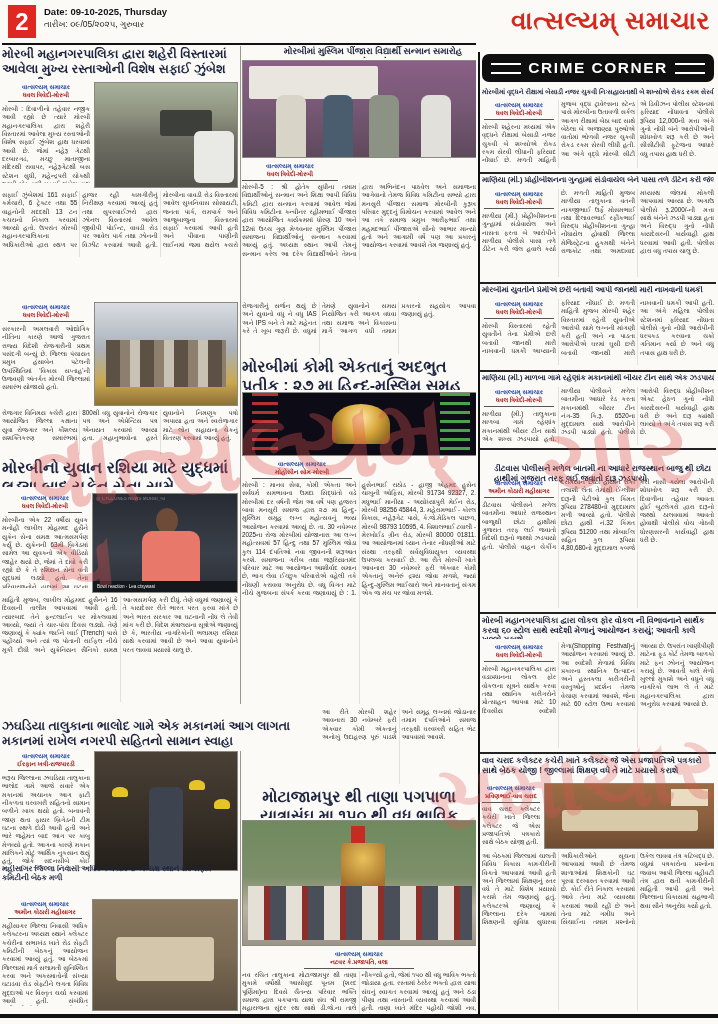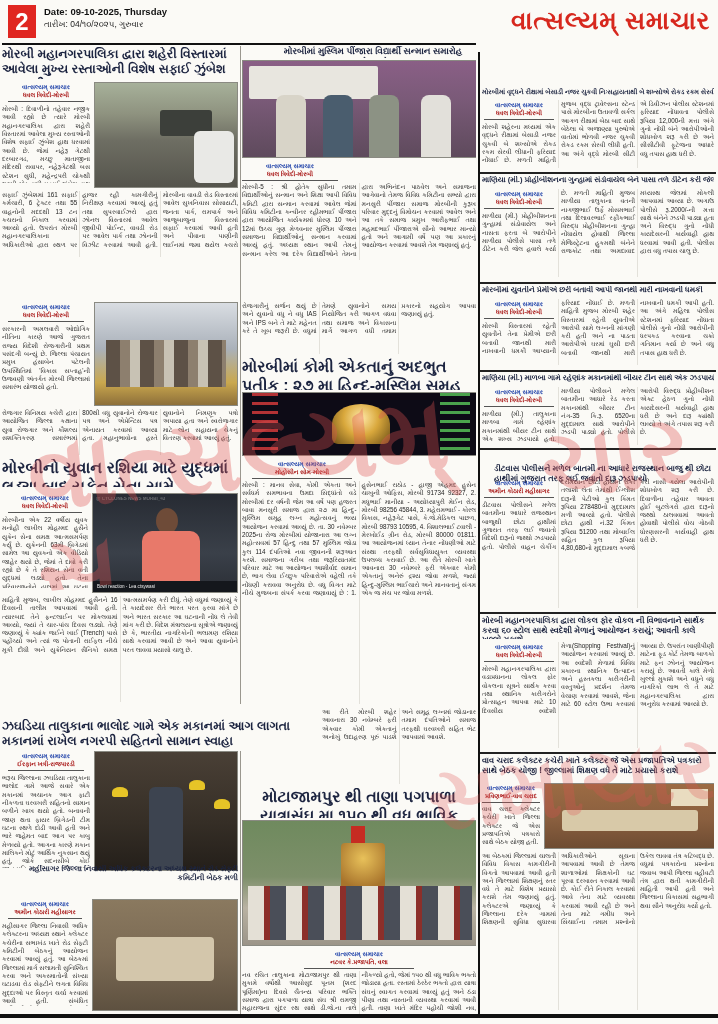--- a/index.html
+++ b/index.html
@@ -92,21 +92,21 @@
 </style>
 </head>
 <body>
 
 <div id="paper">
 
   <div id="hdr">
     <div class="pgnum">2</div>
     <div class="dts">
       <div class="d1">Date: 09-10-2025, Thursday</div>
-      <div class="d2">તારીખ: 04/૧૦/૨૦૨૫, ગુરુવાર</div>
+      <div class="d2">તારીખ: ૦૯/05/૨૦૨૫, ગુરુવાર</div>
     </div>
     <div class="masthead">વાત્સલ્યમ્ સમાચાર</div>
   </div>
   <div class="hrule" style="left:2px;top:43px;width:474px;"></div>
 
   <section class="art" style="left:2px;top:47px;width:236px;height:213px;">
     <h2 class="hd hd13" style="height:32px;margin:0 0 3px;">મોરબી મહાનગરપાલિકા દ્વારા શહેરી વિસ્તારમાં આવેલા મુખ્ય રસ્તાઓની વિશેષ સફાઈ ઝુંબેશ હાથ ધરી</h2>
     <div class="row" style="height:106px;">
       <div class="bycol">
         <div class="byl">
@@ -203,21 +203,21 @@
       </div>
       <div class="ph ph-f">
         <div class="fg"></div>
           <div class="h1"></div>
           <div class="h2"></div>
           <div class="h3"></div>
       </div>
     </div>
   </section>
 
-  <h2 class="hd hd8 art" style="left:2px;top:859px;width:236px;height:20px;text-align:right;">મહીસાગર જિલ્લા નિવાસી અધિક કલેક્ટરના અધ્યક્ષ સ્થાને રોડ સેફ્ટી કમિટીની બેઠક મળી</h2>
+  <h2 class="hd hd8 art" style="left:2px;top:859px;width:236px;height:20px;">મહીસાગર જિલ્લા નિવાસી અધિક કલેક્ટરના અધ્યક્ષ સ્થાને રોડ સેફ્ટી કમિટીની બેઠક મળી</h2>
   <section class="art" style="left:2px;top:899px;width:236px;height:114px;">
     <div class="row" style="height:112px;">
       <div class="bycol" style="flex-basis:86px;">
         <div class="byl">
           <span class="b1">વાત્સલ્યમ્ સમાચાર</span>
           <span class="b2">અમીન કોઠારી મહીસાગર</span>
         </div>
         <div class="bt" style="height:84px;">મહીસાગર જિલ્લા નિવાસી અધિક કલેક્ટરના અધ્યક્ષ સ્થાને કલેક્ટર કચેરીના સભાખંડ ખાતે રોડ સેફ્ટી કમિટીની બેઠકનું આયોજન કરવામાં આવ્યું હતું. આ બેઠકમાં જિલ્લામાં માર્ગ સલામતી સુનિશ્ચિત કરવા અને અકસ્માતોની સંખ્યા ઘટાડવા રોડ સેફ્ટીને લગતા વિવિધ મુદ્દાઓ પર વિસ્તૃત ચર્ચા કરવામાં આવી હતી. સંબંધિત અધિકારીઓએ હાજર રહી માર્ગ સલામતી અંગેના સૂચનો રજૂ કર્યા હતા તથા નિયમોના ભંગ બદલ દંડનીય કાર્યવાહી કરવા અને જાહેર જનતામાં જાગૃતિ લાવવા કામગીરી કરવા જણાવાયું હતું.</div>
       </div>
       <div class="ph ph-h">
@@ -237,20 +237,25 @@
       <span class="b1">વાત્સલ્યમ્ સમાચાર</span>
       <span class="b2">નટવર કે.પ્રજાપતિ, વલા</span>
     </div>
     <div class="bt cols2" style="height:46px;">નવ રચિત તાલુકાના મોટાજામપુર થી તાણા મુકામે વર્ષોથી આસોસુદ પૂનમ (શરદ પૂર્ણિમા)ના દિવસે ચૈતન્ય પરિવાર ભક્તિ સમાજ દ્વારા પગપાળા યાત્રા સંઘ શ્રી રામજી મહારાજના સુંદર રથ સાથે ડી.જે.ના તાલે નીકળ્યો હતો, જેમાં ૧૫૦ થી વધુ ભાવિક ભક્તો જોડાયા હતા. રસ્તામાં ઠેરઠેર ભક્તો દ્વારા યાત્રા સંઘનું સ્વાગત કરવામાં આવ્યું હતું અને ઠંડા પીણા તથા નાસ્તાની વ્યવસ્થા કરવામાં આવી હતી. તાણા ખાતે મંદિર પહોંચી જોશી નવ, કેશવલાલ જાદવા, જોશી પરિવારના કવાલાભાઈ અને લક્ષ્મીરામભાઈ દ્વારા વ્યાખ્યાનનું આયોજન કરાયું હતું.</div>
   </section>
 
   <div class="vline" style="left:240px;top:46px;height:658px;"></div>
   <div class="vline" style="left:240px;top:751px;height:263px;"></div>
   <div class="vline2" style="left:478px;top:52px;height:962px;"></div>
 
+  <div id="ccban">
+    <span class="ln"></span>
+    <span class="t">CRIME CORNER</span>
+    <span class="ln"></span>
+  </div>
 
   <h3 class="hd hd64 art" style="left:482px;top:88px;width:232px;height:9px;margin:0;">મોરબીમાં વૃદ્ધને રીક્ષામાં બેસાડી નજર ચુકવી નિઃસહાયતાથી બે શખ્સોએ રોકડ રકમ સેરવી લીધી</h3>
   <div class="art bt cols3" style="left:482px;top:100px;width:232px;height:68px;">
     <div class="byl bylc">
       <span class="b1">વાત્સલ્યમ્ સમાચાર</span>
       <span class="b2">ધવલ ત્રિવેદી-મોરબી</span>
     </div>
     <span>મોરબી શહેરના મધ્યમાં એક વૃદ્ધને રીક્ષામાં બેસાડી નજર ચુકવી બે શખ્સોએ રોકડ રકમ સેરવી લીધાની ફરિયાદ નોંધાઈ છે. મળતી માહિતી મુજબ વૃદ્ધ ટ્રાવેલ્સના સ્ટેન્ડ પાસે મોરબીના ઉતાવળી સર્કલ આગળ રીક્ષામાં બેઠા બાદ સાથે બેઠેલા બે અજાણ્યા પુરુષોએ વાતોમાં ભોળવી નજર ચુકવી રોકડ રકમ સેરવી લીધી હતી. આ અંગે વૃદ્ધે મોરબી સીટી એ ડિવીઝન પોલીસ સ્ટેશનમાં ફરિયાદ નોંધાવતા પોલીસે રૂપિયા 12,000ની મત્તા અંગે ગુનો નોંધી બંને આરોપીઓની શોધખોળ શરૂ કરી છે અને સીસીટીવી ફૂટેજના આધારે વધુ તપાસ હાથ ધરી છે.</span>
   </div>
   <div class="rdiv" style="top:172px;"></div>

